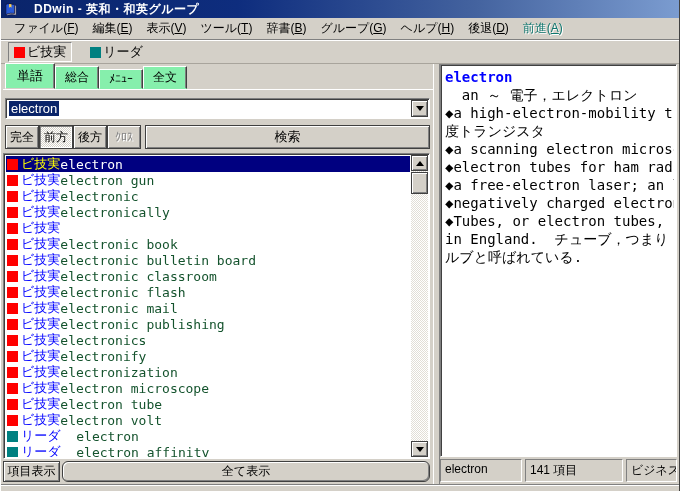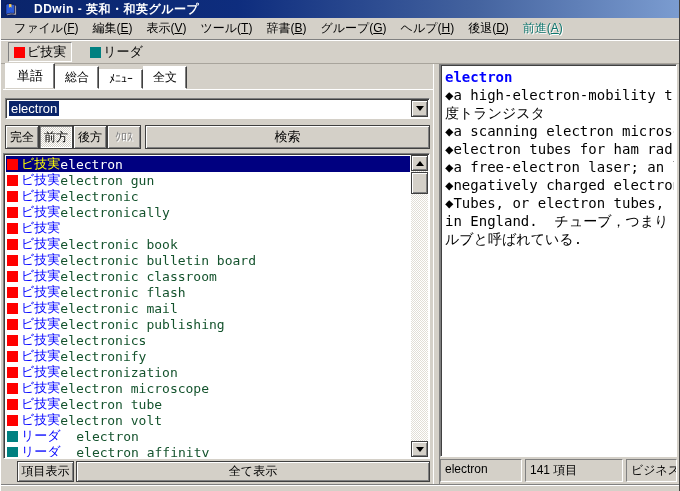--- a/index.html
+++ b/index.html
@@ -32,21 +32,21 @@
   .dict-btn .lbl { white-space:nowrap; }
 
   
   .main { flex:1 1 auto; display:flex; min-height:0; }
   .left-pane { width:432px; flex:0 0 432px; display:flex; flex-direction:column; padding:2px 0 0 2px; min-height:0; }
   .splitter { flex:0 0 7px; background:#d4d0c8; border-left:1px solid #fff; border-right:1px solid #808080; }
   .right-pane { flex:1 1 auto; display:flex; flex-direction:column; padding:0 2px 0 0; min-width:0; }
 
   
   .tabs { height:23px; flex:0 0 23px; display:flex; align-items:flex-end; padding-left:2px; }
-  .tab { font-size:12px; padding:2px 9px 2px; margin-top:3px; background:#ffffff; white-space:nowrap;
+  .tab { font-size:12px; padding:2px 9px 2px; margin-top:3px; background:#86efac; white-space:nowrap;
          border:1px solid; border-color:#fff #404040 transparent #fff; box-shadow:inset -1px 0 0 #808080; cursor:default; }
   .tab.active { font-size:13px; padding:3px 11px; margin-top:0; position:relative; z-index:2;
                 border-color:#fff #404040 #d4d0c8 #fff; }
   .tab-base { height:1px; border-top:1px solid #fff; }
 
   
   .combo { margin:8px 3px 0 2px; height:21px; position:relative; background:#fff;
            border:1px solid; border-color:#808080 #fff #fff #808080; box-shadow:inset 1px 1px 0 #404040; }
   .combo-text { position:absolute; left:3px; top:2px; font-size:13px; background:#0a246a; color:#fff; padding:0 2px; white-space:pre; }
   .combo-btn { position:absolute; right:1px; top:1px; bottom:1px; width:17px; background:#d4d0c8;
@@ -80,23 +80,23 @@
   
   .vscroll { position:absolute; top:1px; right:1px; bottom:1px; width:17px;
              background-image:conic-gradient(#fff 0 25%, #e2ded6 0 50%, #fff 0 75%, #e2ded6 0); background-size:2px 2px; }
   .sbtn { position:absolute; left:0; width:17px; height:16px; background:#d4d0c8; border:1px solid #404040;
           box-shadow:inset 1px 1px 0 #fff, inset -1px -1px 0 #808080; display:flex; align-items:center; justify-content:center; }
   .sbtn.up { top:0; } .sbtn.down { bottom:0; }
   .sthumb { position:absolute; left:0; top:17px; width:17px; height:22px; background:#d4d0c8; border:1px solid #404040;
             box-shadow:inset 1px 1px 0 #fff, inset -1px -1px 0 #808080; }
 
   
-  .list-footer { flex:0 0 21px; margin:2px 3px 2px 14px; display:flex; }
+  .list-footer { flex:0 0 21px; margin:2px 3px 2px 0; display:flex; }
   .footer-left-btn { width:57px; flex:0 0 57px; font-size:12px; }
-  .footer-wide-btn { flex:1 1 auto; margin-left:2px; font-size:12px; }
+  .footer-wide-btn { flex:1 1 auto; margin-left:2px; font-size:12px;border-radius:6px; }
 
   
   .defn { flex:1 1 auto; background:#fff; min-height:0; overflow:hidden; padding:3px 2px 0 4px;
           border:1px solid; border-color:#808080 #fff #fff #808080; box-shadow:inset 1px 1px 0 #404040;
           font-family:"DejaVu Sans Mono",monospace; font-size:14px; line-height:18px; }
   .headword { color:#0000ff; font-weight:bold; white-space:pre; }
   .defline { white-space:pre; color:#000; overflow:hidden; }
 
   
   .status-row { flex:0 0 20px; margin:2px 0; display:flex; gap:3px; }
@@ -288,20 +288,21 @@
         <button class="btn3d footer-wide-btn">全て表示</button>
       </div>
     </div>
 
     <div class="splitter"></div>
 
     <div class="right-pane">
       <div class="defn">
         <div class="headword">electron</div>
         <div>
+            <div class="defline">  an ～ 電子，エレクトロン</div>
             <div class="defline">◆a high-electron-mobility t</div>
             <div class="defline">度トランジスタ</div>
             <div class="defline">◆a scanning electron microsc</div>
             <div class="defline">◆electron tubes for ham rad</div>
             <div class="defline">◆a free-electron laser; an l</div>
             <div class="defline">◆negatively charged electron</div>
             <div class="defline">◆Tubes, or electron tubes, </div>
             <div class="defline">in England.  チューブ，つまり</div>
             <div class="defline">ルブと呼ばれている.</div>
           </div>

